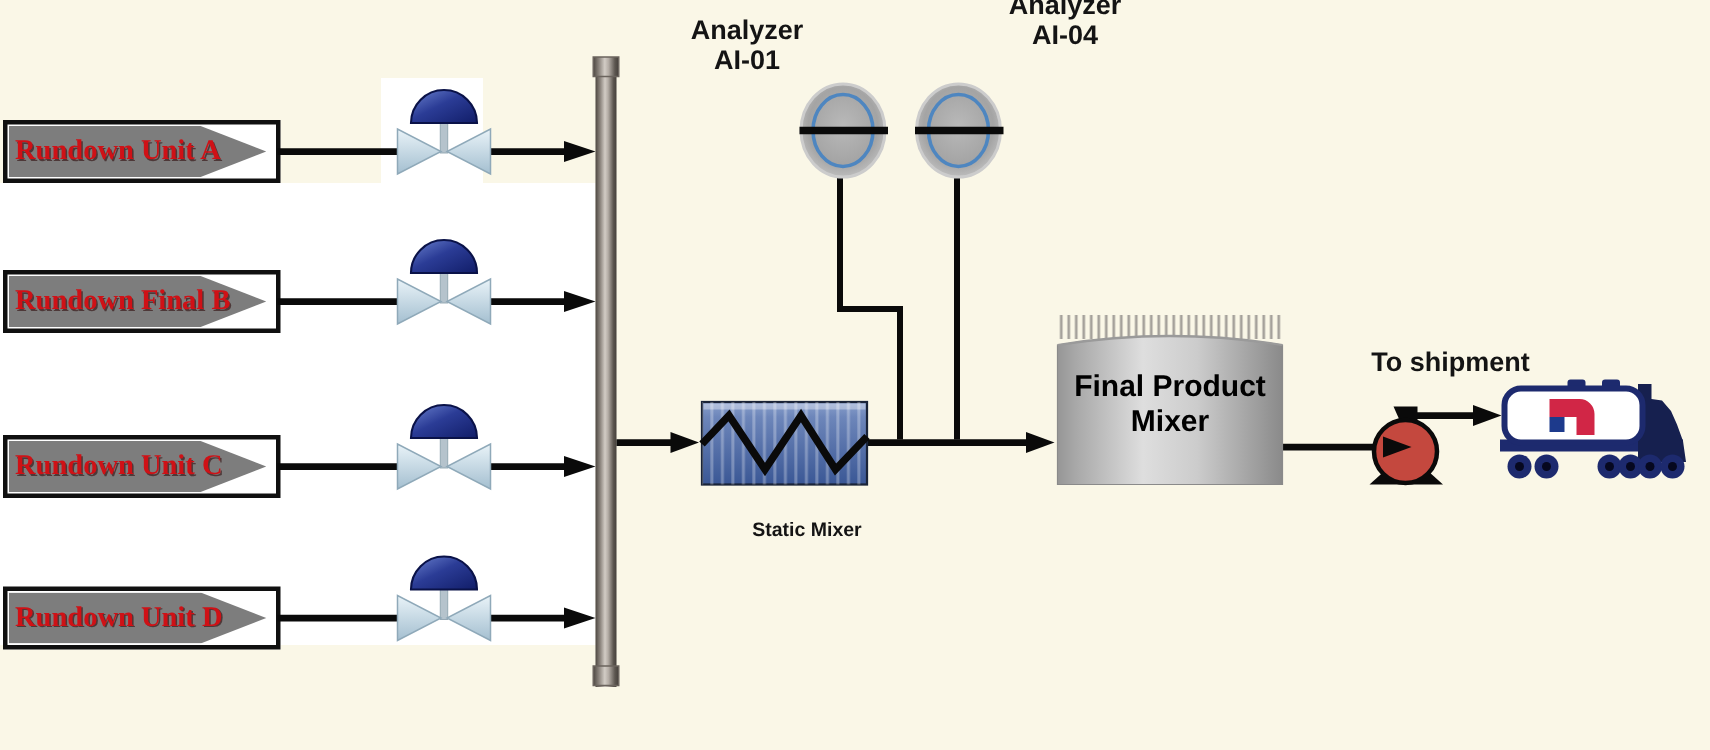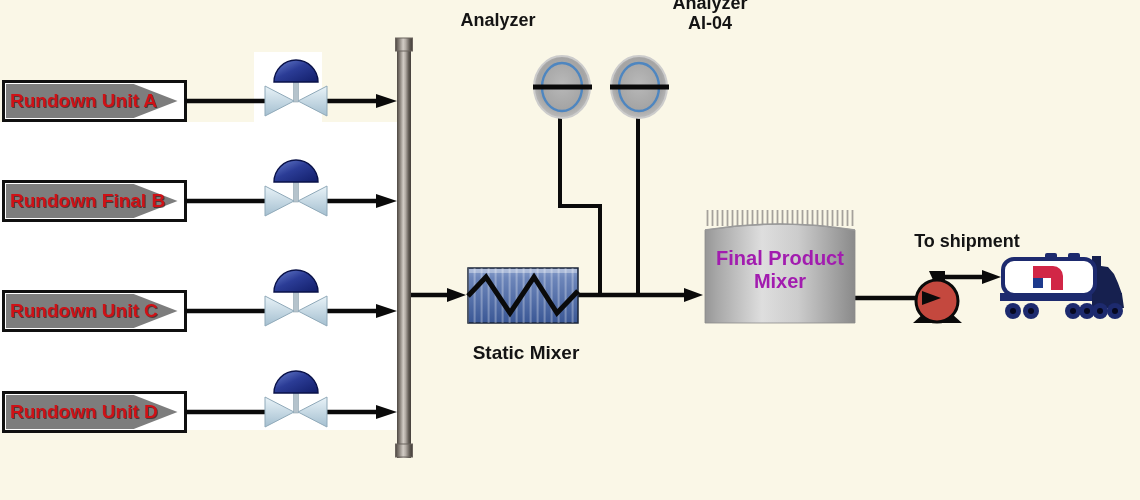--- a/index.html
+++ b/index.html
@@ -7,41 +7,41 @@
     position:relative;
     width:1140px;height:500px;
     background:#faf7e7;
     overflow:hidden;
     font-family:"Liberation Sans",sans-serif;
   }
   .panel{position:absolute;left:0;top:122px;width:397px;height:308px;background:#ffffff;}
   .valve-bg{position:absolute;left:254px;top:52px;width:68px;height:70px;background:#ffffff;}
   .unit{
     position:absolute;left:2px;width:185px;height:42px;
-    background:#ffffff;border:3px solid #101010;box-sizing:border-box;z-index:3;
+    background:#ffffff;border:3px solid #101010;box-sizing:border-box;z-index:3;font-family:Liberation Serif, serif;
   }
   .unit-arrow{
     position:absolute;left:1px;top:1px;bottom:1px;right:3px;background:#7d7d7d;
     clip-path:polygon(0 0,73% 0,98% 50%,73% 100%,0 100%);
   }
   .unit-label{
     position:absolute;left:5px;top:50%;transform:translateY(-50%);
     font-weight:bold;font-size:19px;color:#cf1116;
     text-shadow:1px 1px 0 rgba(40,0,0,.55);white-space:nowrap;
   }
   svg.layer{position:absolute;left:0;top:0;z-index:4;}
   .lbl{
     position:absolute;z-index:6;font-weight:bold;color:#141414;
     text-align:center;line-height:20px;
   }
   .lbl span{display:block;}
   #analyzer1-label{left:438px;top:10px;width:120px;font-size:18px;}
   #analyzer2-label{left:650px;top:-7px;width:120px;font-size:18px;}
-  #mixer-label{left:446px;top:343px;width:160px;font-size:19px;}
-  #tank-label{left:702px;top:247px;width:156px;font-size:20px;color:#a21caf;line-height:23px;}
+  #mixer-label{left:458px;top:343px;width:160px;font-size:13px;}
+  #tank-label{left:702px;top:247px;width:156px;font-size:20px;color:#000000;line-height:23px;}
   #shipment-label{left:887px;top:231px;width:160px;font-size:18px;}
 </style>
 </head>
 <body>
 
 <div id="canvas">
 
   <div class="panel"></div>
   <div class="valve-bg"></div>
 
@@ -225,20 +225,21 @@
         <circle cx="1073" cy="311" r="3"></circle>
           <circle cx="1087" cy="311" r="3"></circle>
           <circle cx="1100" cy="311" r="3"></circle>
         <circle cx="1115" cy="311" r="3"></circle>
       </g>
     </g>
   </svg>
 
   <div class="lbl" id="analyzer1-label">
     <span>Analyzer</span>
+    <span>AI-01</span>
   </div>
   <div class="lbl" id="analyzer2-label">
     <span>Analyzer</span>
     <span>AI-04</span>
   </div>
   <div class="lbl" id="mixer-label">Static Mixer</div>
   <div class="lbl" id="tank-label">
     <span>Final Product</span>
     <span>Mixer</span>
   </div>

